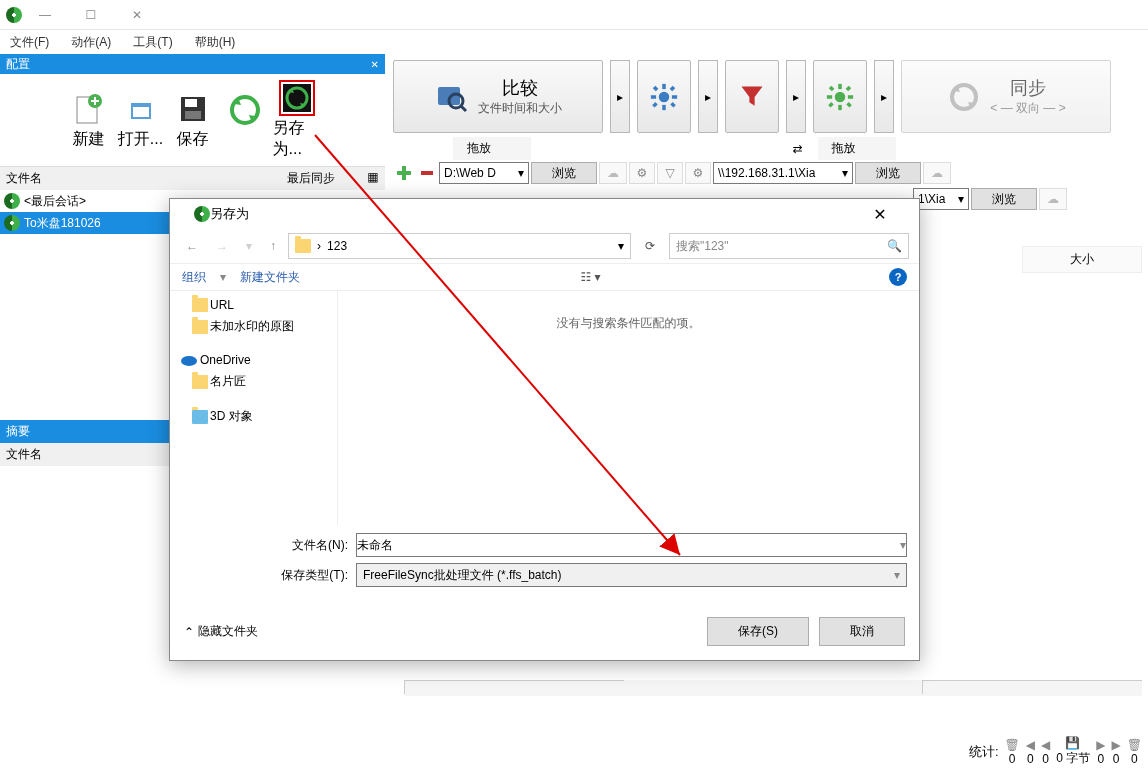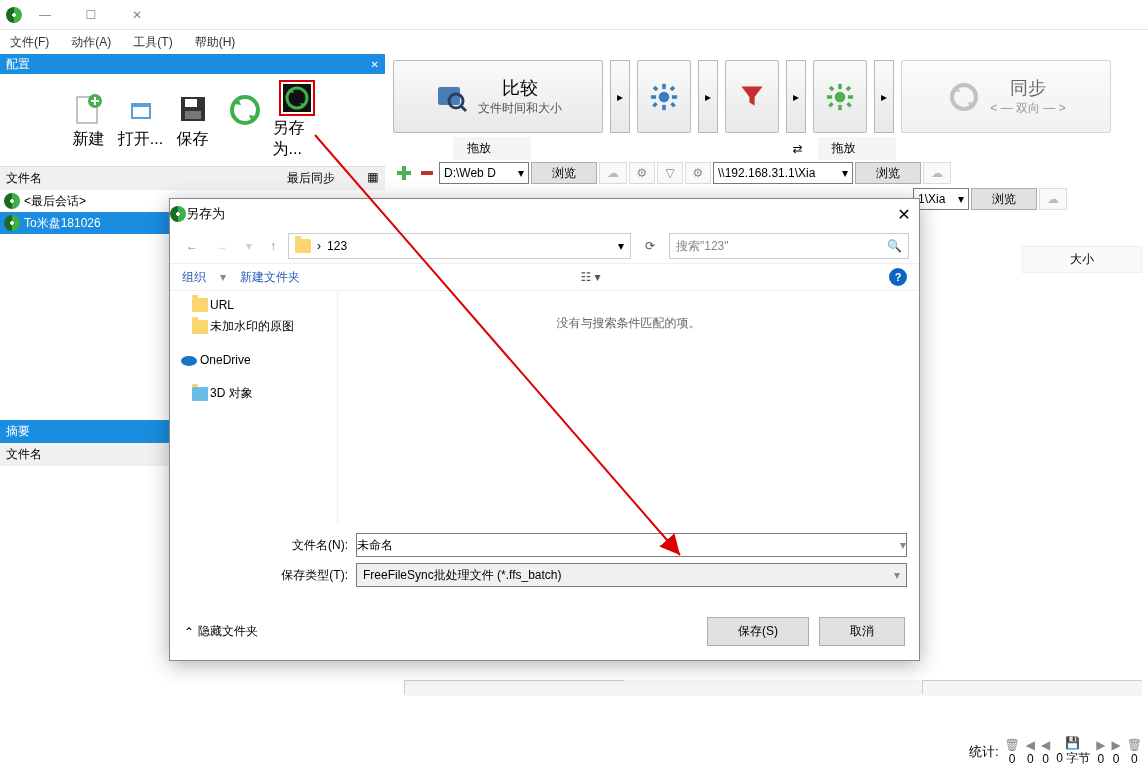--- a/index.html
+++ b/index.html
@@ -58,21 +58,21 @@
 .bottombar { position: absolute; left: 404px; right: 6px; top: 680px; background:#f5f5f5; height: 16px; display:flex; }
 .bottombar .seg { border-left: 1px solid #ccc; border-top: 1px solid #ccc; width:220px; height:14px; }
 
 .statusbar { position: absolute; bottom: 6px; left: 6px; right: 6px; display:flex; align-items:center; justify-content:flex-end; gap: 6px; }
 .statusbar .lbl { font-size: 13px; }
 .staticons { display:flex; gap: 6px; align-items:center; }
 .sti { display:flex; flex-direction: column; align-items:center; }
 .sti .v { font-size: 12px; }
 
 .dialog { position: absolute; left: 169px; top: 198px; width: 751px; height: 463px; background: #fff; border: 1px solid #888; box-shadow: 0 4px 20px rgba(0,0,0,.3); display:flex; flex-direction:column; }
-.dlg-title { height: 30px; display: flex; align-items: center; padding: 0 0; }
+.dlg-title { height: 30px; display: flex; align-items: center; padding: 0 24px; }
 .dlg-title .t { flex: 1; font-size: 13px; }
 .dlg-x { width: 30px; text-align: center; font-size: 16px; }
 .dlg-nav { display:flex; align-items:center; padding: 4px 10px; gap: 6px; border-bottom: 1px solid #eee; }
 .dlg-nav .arr { color:#888; padding: 2px 6px; }
 .dlg-nav .bc { flex: 1; border: 1px solid #ccc; height: 26px; display:flex; align-items:center; padding: 0 6px; gap: 6px; background:#fff; }
 .dlg-nav .refresh { padding: 0 8px; color:#555; }
 .dlg-nav .search { width: 240px; border: 1px solid #ccc; height: 26px; display:flex; align-items:center; padding: 0 6px; color:#888; justify-content:space-between; }
 .dlg-toolbar { display:flex; align-items:center; padding: 4px 12px; gap: 14px; color:#2a5db0; border-bottom: 1px solid #eee; }
 .dlg-toolbar .help { margin-left:auto; width:18px; height:18px; border-radius:50%; background:#0b66c3; color:#fff; display:flex;align-items:center;justify-content:center; font-weight:bold; font-size:11px; }
 .dlg-toolbar .view { margin-left:auto; margin-right: 8px; color:#555; display:flex;align-items:center; gap:3px; }
@@ -402,20 +402,24 @@
           <span class="folder-ic"></span>
           <span>未加水印的原图</span>
         </div>
       <div style="height:12px"></div>
       <div class="tnode" style="padding-left:10px">
           <svg width="18" height="12">
             <ellipse cx="9" cy="7" rx="8" ry="5" fill="#1a73c8"></ellipse>
           </svg>
           <span>OneDrive</span>
         </div>
+      <div class="tnode">
+          <span class="folder-ic"></span>
+          <span>名片匠</span>
+        </div>
       <div style="height:12px"></div>
       <div class="tnode">
           <span class="folder-ic" style="background:#6bbde8"></span>
           <span>3D 对象</span>
         </div>
     </div>
     <div class="dlg-files">没有与搜索条件匹配的项。</div>
   </div>
   <div class="dlg-form">
     <div class="row">

